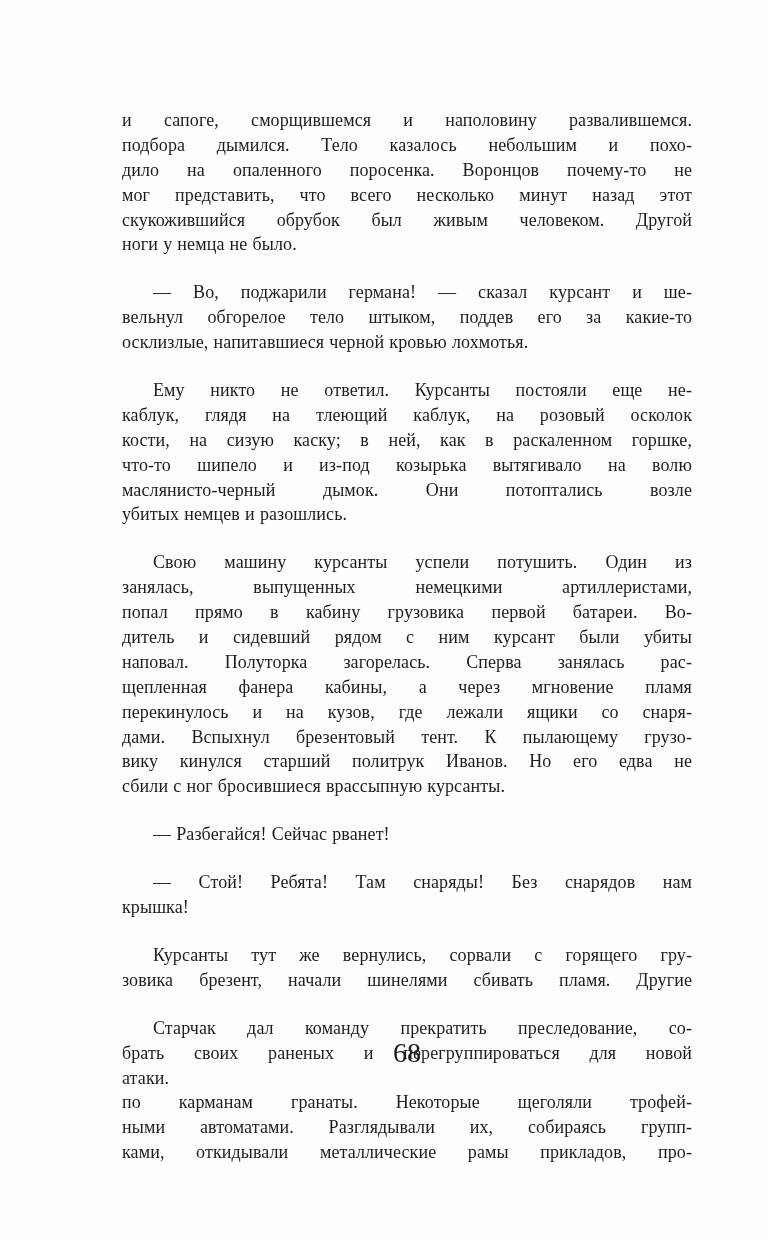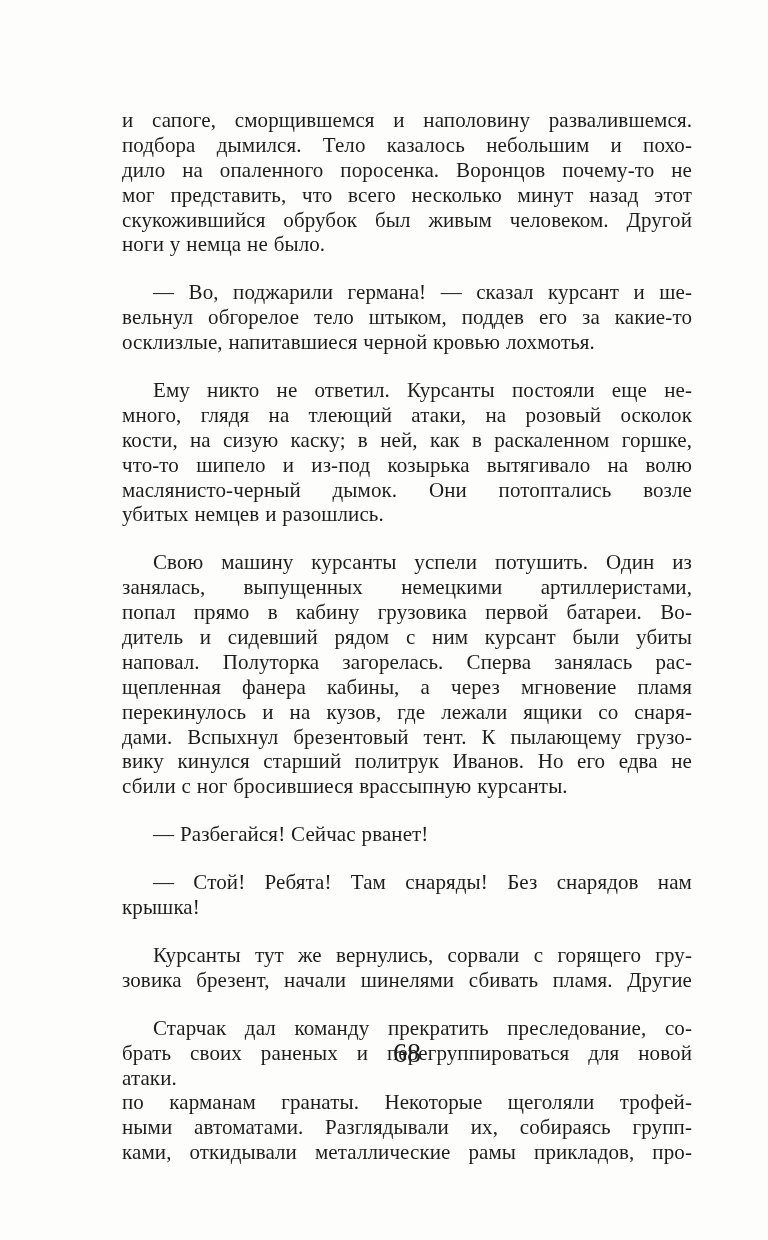--- a/index.html
+++ b/index.html
@@ -16,21 +16,21 @@
     font-family: "Liberation Serif", "DejaVu Serif", serif;
     color: #1d1d1d;
   }
   .text-block {
     position: absolute;
     left: 122px;
     top: 108px;
     width: 570px;
   }
   .line {
-    font-size: 21px;
+    font-size: 18px;
     line-height: 24.9px;
     height: 24.9px;
     text-align: justify;
     text-align-last: justify;
     letter-spacing: 0.1px;
     word-spacing: 0.5px;
     overflow: visible;
     font-family: Liberation Serif, serif;
   }
   .line.end {
@@ -59,21 +59,21 @@
       <div class="line">и сапоге, сморщившемся и наполовину развалившемся.</div>
       <div class="line">подбора дымился. Тело казалось небольшим и похо-</div>
       <div class="line">дило на опаленного поросенка. Воронцов почему-то не</div>
       <div class="line">мог представить, что всего несколько минут назад этот</div>
       <div class="line">скукожившийся обрубок был живым человеком. Другой</div>
       <div class="line end">ноги у немца не было.</div>
       <div class="line indent">— Во, поджарили германа! — сказал курсант и ше-</div>
       <div class="line">вельнул обгорелое тело штыком, поддев его за какие-то</div>
       <div class="line end">осклизлые, напитавшиеся черной кровью лохмотья.</div>
       <div class="line indent">Ему никто не ответил. Курсанты постояли еще не-</div>
-      <div class="line">много, глядя на тлеющий атаки, на розовый осколок</div>
+      <div class="line">каблук, глядя на тлеющий каблук, на розовый осколок</div>
       <div class="line">кости, на сизую каску; в ней, как в раскаленном горшке,</div>
       <div class="line">что-то шипело и из-под козырька вытягивало на волю</div>
       <div class="line">маслянисто-черный дымок. Они потоптались возле</div>
       <div class="line end">убитых немцев и разошлись.</div>
       <div class="line indent">Свою машину курсанты успели потушить. Один из</div>
       <div class="line">занялась, выпущенных немецкими артиллеристами,</div>
       <div class="line">попал прямо в кабину грузовика первой батареи. Во-</div>
       <div class="line">дитель и сидевший рядом с ним курсант были убиты</div>
       <div class="line">наповал. Полуторка загорелась. Сперва занялась рас-</div>
       <div class="line">щепленная фанера кабины, а через мгновение пламя</div>

